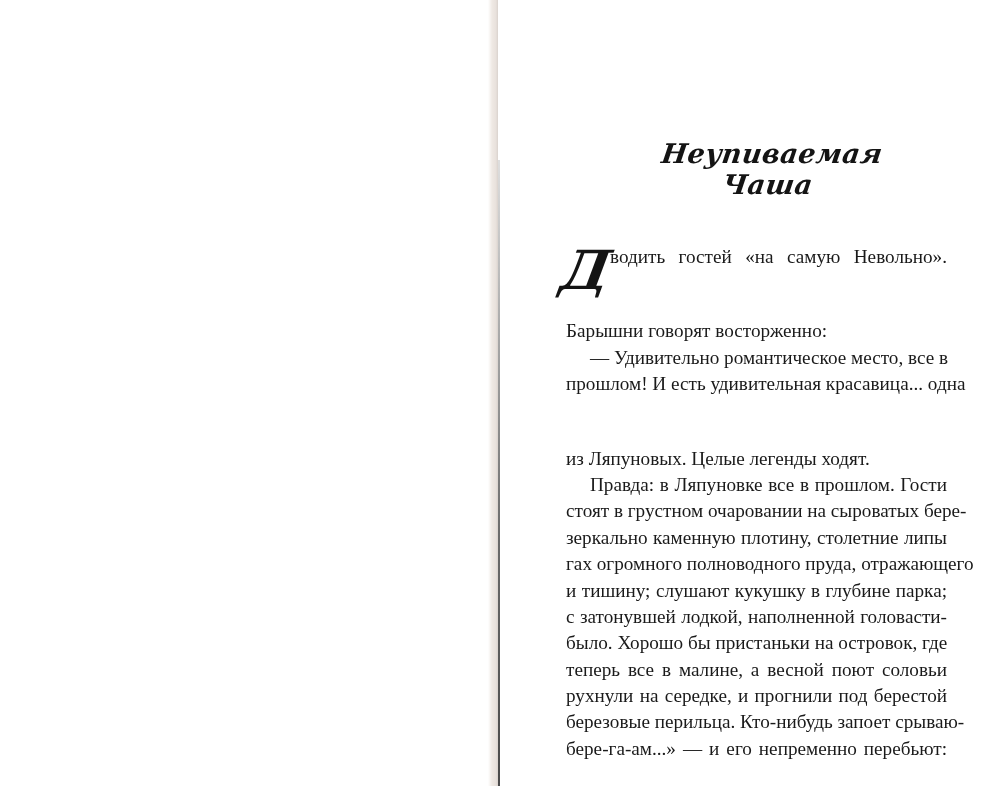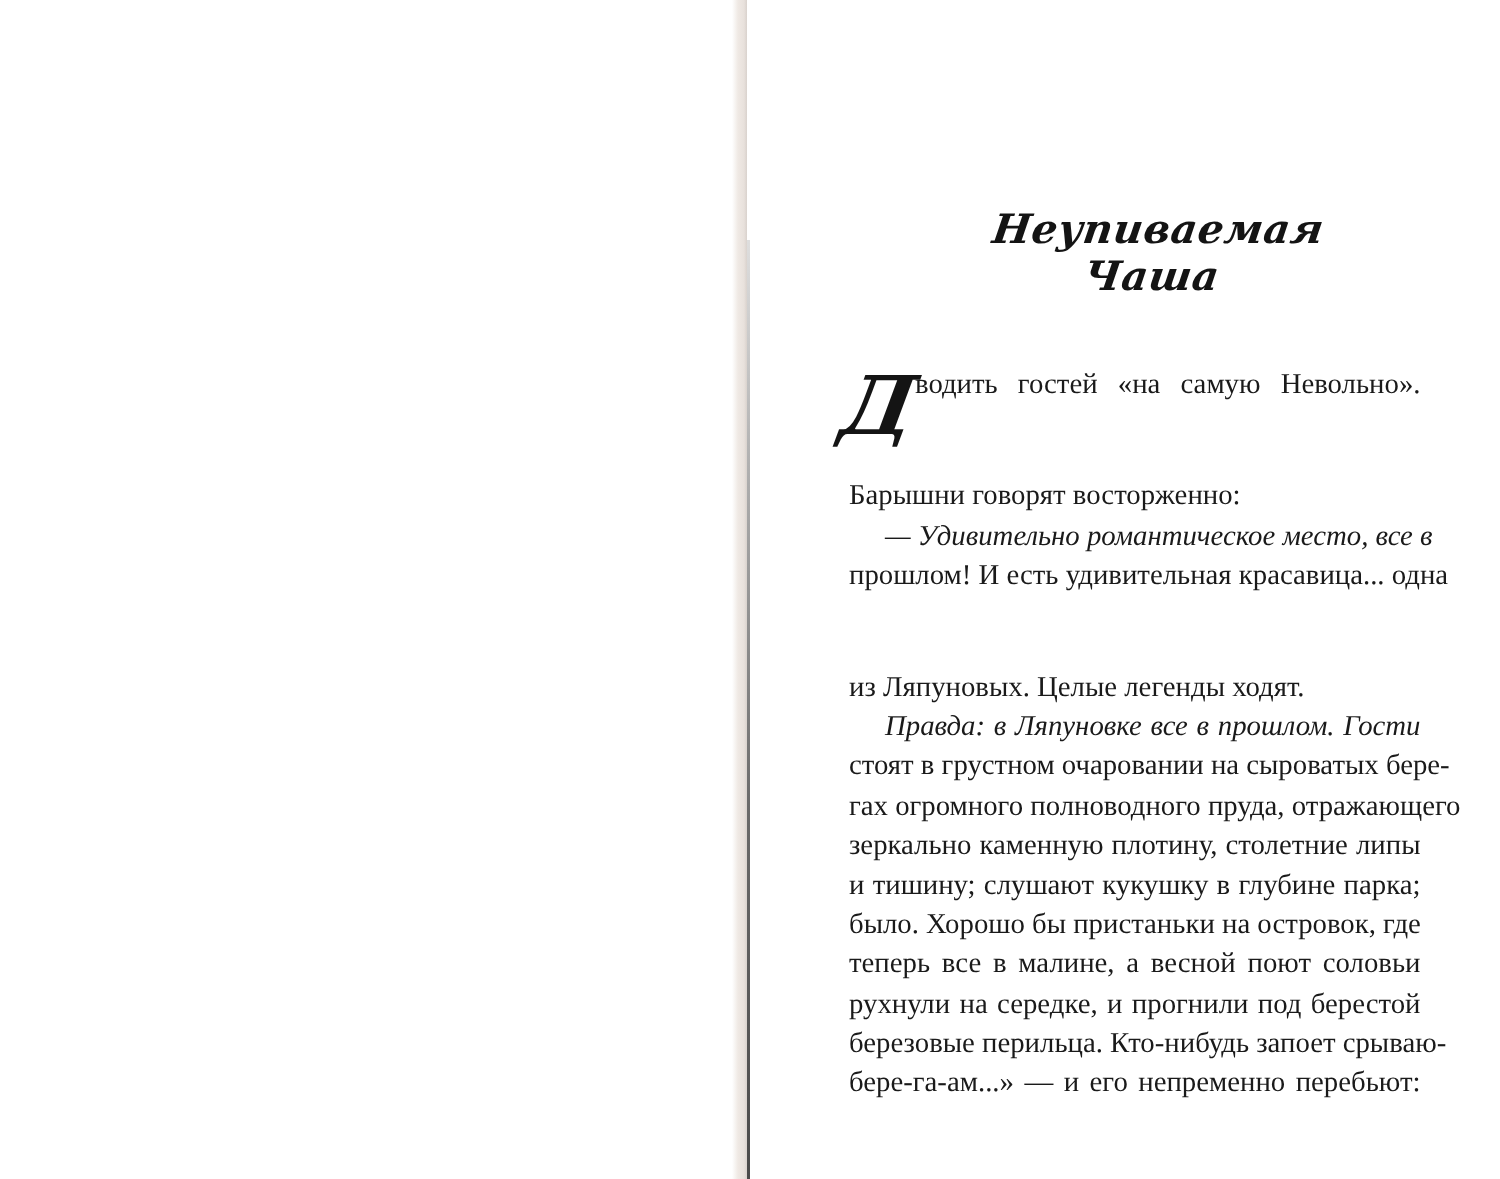--- a/index.html
+++ b/index.html
@@ -74,21 +74,20 @@
       text-align: justify;
       text-align-last: justify;
       height: 26.4px;
     }
     .line.last {
       text-align-last: left;
       margin-top: 48px;
     }
     .line.indent {
       padding-left: 24px;
-      font-style: italic;
     }
     .line.dropcap-line {
       padding-left: 44px;
     }
     .dropcap {
       position: absolute;
       left: -4px;
       top: -2px;
       font-family: "DejaVu Serif", serif;
       font-style: italic;
@@ -112,23 +111,24 @@
 
     <div class="body-text">
       <span class="dropcap">Д</span>
       <span class="line dropcap-line">водить гостей «на самую Невольно».</span>
       <span class="line last">Барышни говорят восторженно:</span>
       <span class="line indent">— Удивительно романтическое место, все в</span>
       <span class="line">прошлом! И есть удивительная красавица... одна</span>
       <span class="line last">из Ляпуновых. Целые легенды ходят.</span>
       <span class="line indent">Правда: в Ляпуновке все в прошлом. Гости</span>
       <span class="line">стоят в грустном очаровании на сыроватых бере-</span>
+      <span class="line">зеркально каменную плотину, столетние липы</span>
       <span class="line">гах огромного полноводного пруда, отражающего</span>
-      <span class="line">зеркально каменную плотину, столетние липы</span>
       <span class="line">и тишину; слушают кукушку в глубине парка;</span>
+      <span class="line">с затонувшей лодкой, наполненной головасти-</span>
       <span class="line">было. Хорошо бы пристаньки на островок, где</span>
       <span class="line">теперь все в малине, а весной поют соловьи</span>
       <span class="line">рухнули на середке, и прогнили под берестой</span>
       <span class="line">березовые перильца. Кто-нибудь запоет срываю-</span>
       <span class="line">бере-га-ам...» — и его непременно перебьют:</span>
     </div>
   </div>
 </div>
 
 </body></html>

